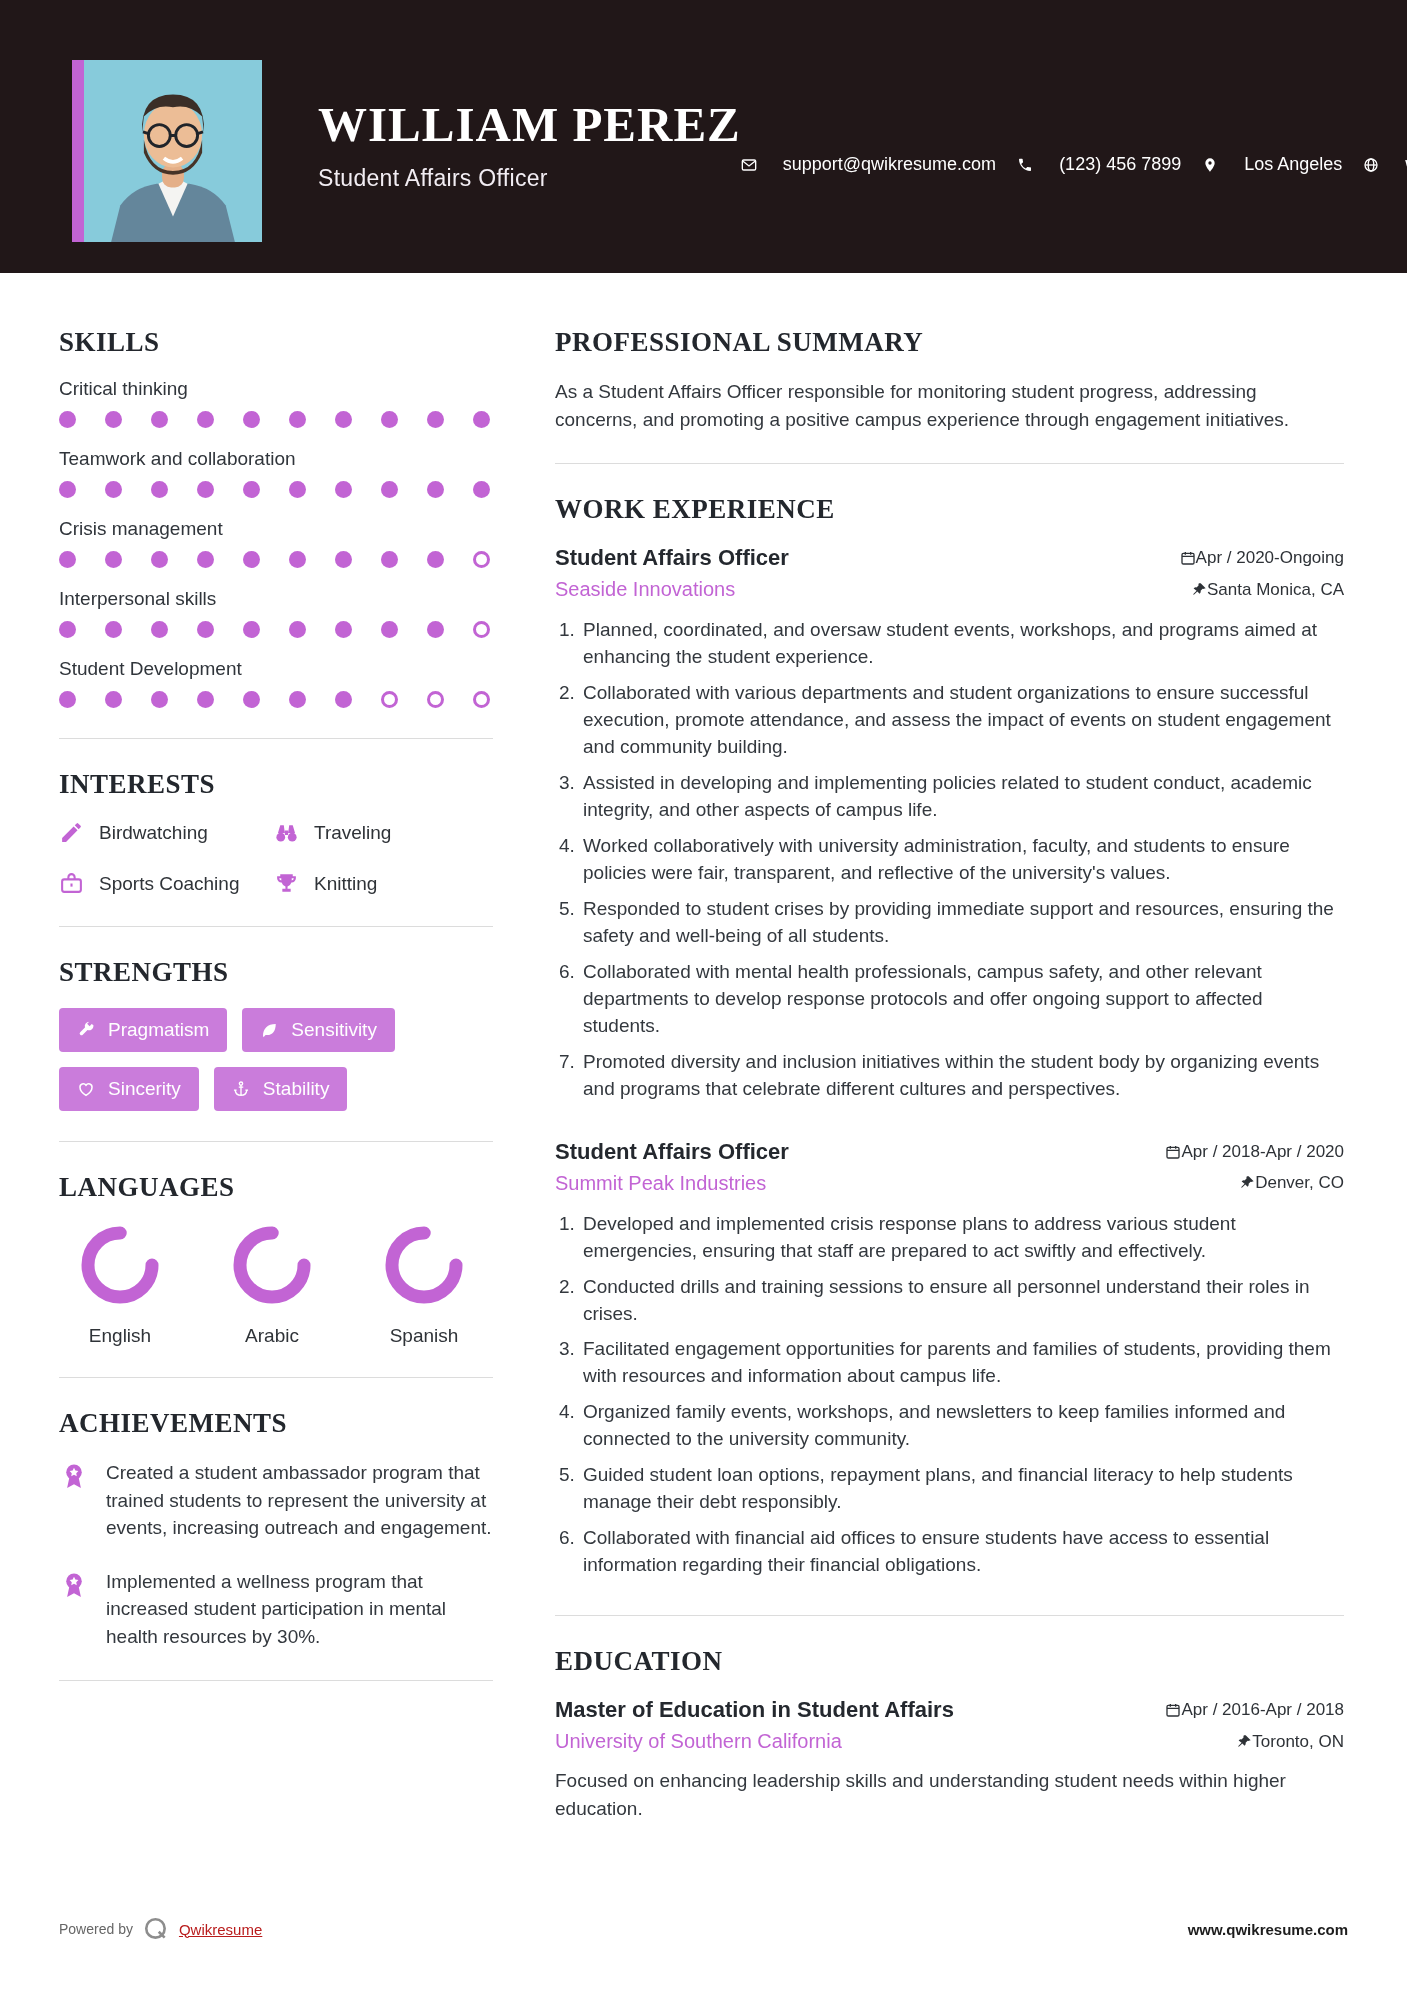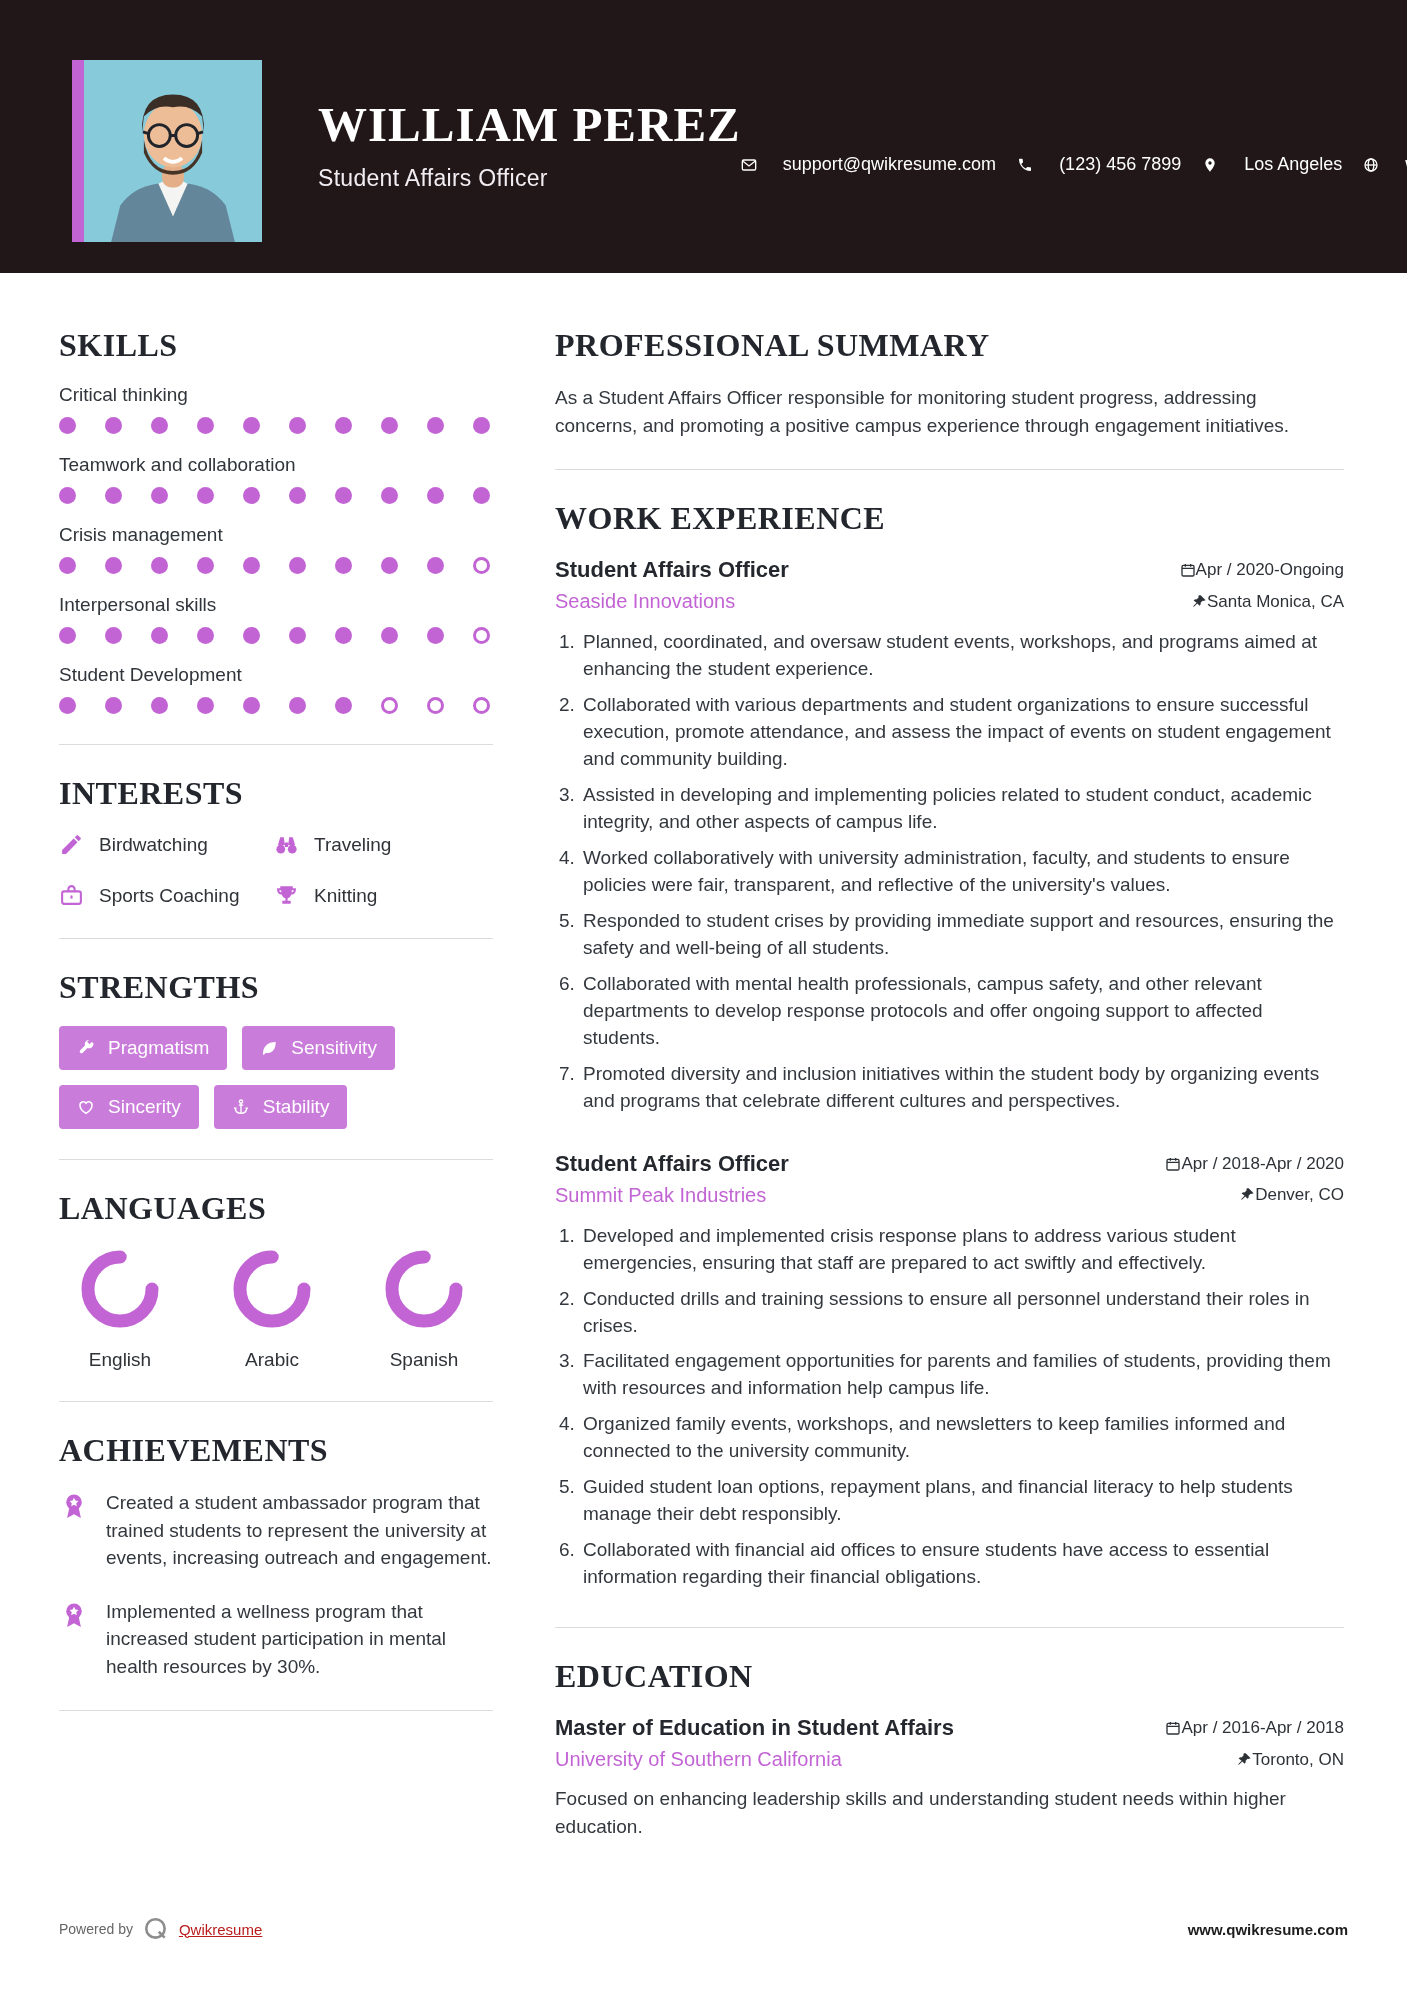--- a/index.html
+++ b/index.html
@@ -29,21 +29,21 @@
   .role{font-size:23px;color:#f2edf3;margin-top:12px;letter-spacing:.3px}
   .contacts{margin-left:auto;margin-top:56px;display:flex;flex-direction:row;gap:21px}
   .contact-row{display:flex;align-items:center;color:#fff;font-size:18px;white-space:nowrap}
   .c-ico{width:16px;height:16px;flex:none;color:#fff}
   .contact-row .txt{margin-left:26px}
 
   
   .content{display:flex;gap:62px;padding:54px 63px 0 59px}
   .col-left{width:434px;flex:none}
   .col-right{flex:1;min-width:0}
-  h2{font-family:"Liberation Serif","DejaVu Serif",serif;font-size:32px;color:var(--ink);
+  h2{font-family:"Liberation Serif","DejaVu Serif",serif;font-size:27px;color:var(--ink);
      letter-spacing:.5px;margin-bottom:20px;font-weight:700}
   hr{border:none;border-top:1px solid #dcdcdc;margin:30px 0}
 
   
   .skill{margin-bottom:20px}
   .skill-label{font-size:19px;color:#30353b;margin-bottom:11px}
   .dots{display:flex;gap:29px}
   .dot{width:17px;height:17px;border-radius:50%;background:var(--accent);flex:none}
   .dot.empty{background:#fff;border:3px solid var(--accent)}
 
@@ -436,21 +436,21 @@
                     <svg viewBox="0 0 24 24">
                       <path d="M14.5 2l7.5 7.5-2.6.7a3.6 3.6 0 0 1-2 0l-3 3c.4 1.3.1 2.7-.9 3.7l-.6.6-3.4-3.4-5.2 5.2-1.1-1.1 5.2-5.2L4 9.6l.6-.6c1-1 2.4-1.3 3.7-.9l3-3a3.6 3.6 0 0 1 0-2l.6-1.1z" fill="currentColor"></path>
                     </svg>
                   </span>
         <span class="meta-text">Denver, CO</span>
       </span>
     </div>
     <ol class="bullets">
                 <li>Developed and implemented crisis response plans to address various student emergencies, ensuring that staff are prepared to act swiftly and effectively.</li>
                 <li>Conducted drills and training sessions to ensure all personnel understand their roles in crises.</li>
-                <li>Facilitated engagement opportunities for parents and families of students, providing them with resources and information help campus life.</li>
+                <li>Facilitated engagement opportunities for parents and families of students, providing them with resources and information about campus life.</li>
                 <li>Organized family events, workshops, and newsletters to keep families informed and connected to the university community.</li>
                 <li>Guided student loan options, repayment plans, and financial literacy to help students manage their debt responsibly.</li>
                 <li>Collaborated with financial aid offices to ensure students have access to essential information regarding their financial obligations.</li>
               </ol>
   </article>
 </div>
       </section>
       <hr>
       <section>
         <h2>EDUCATION</h2>

